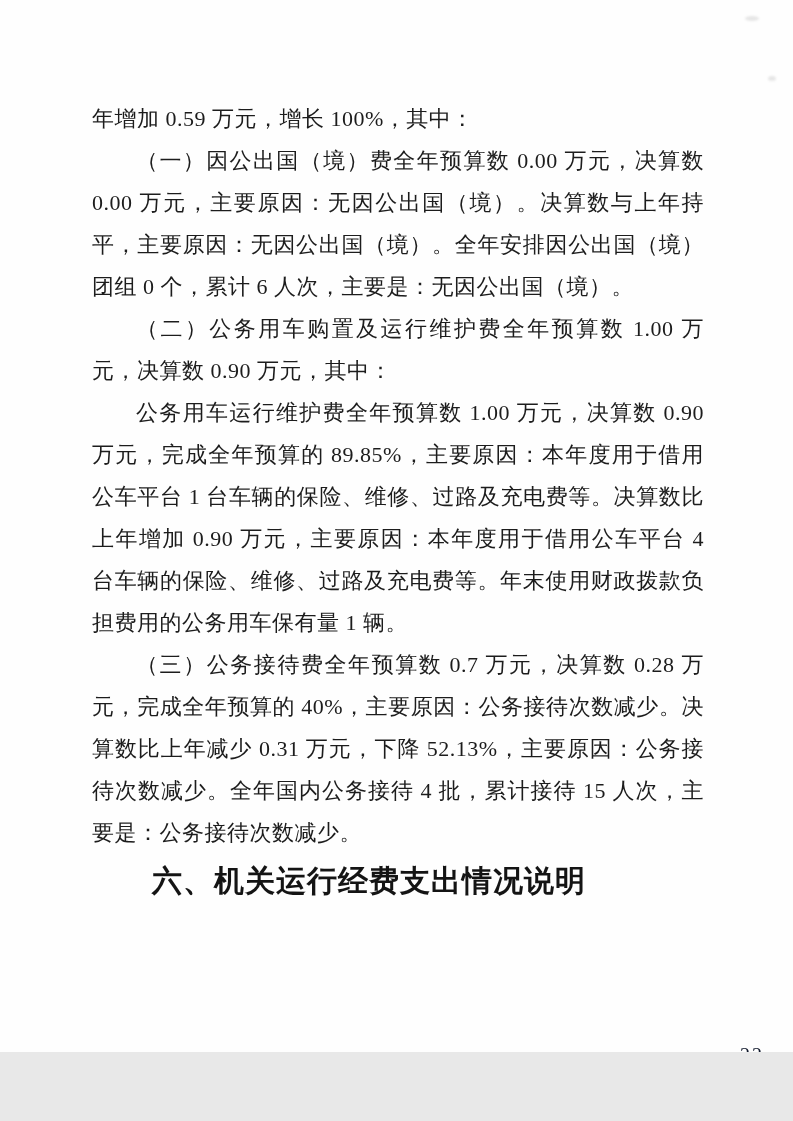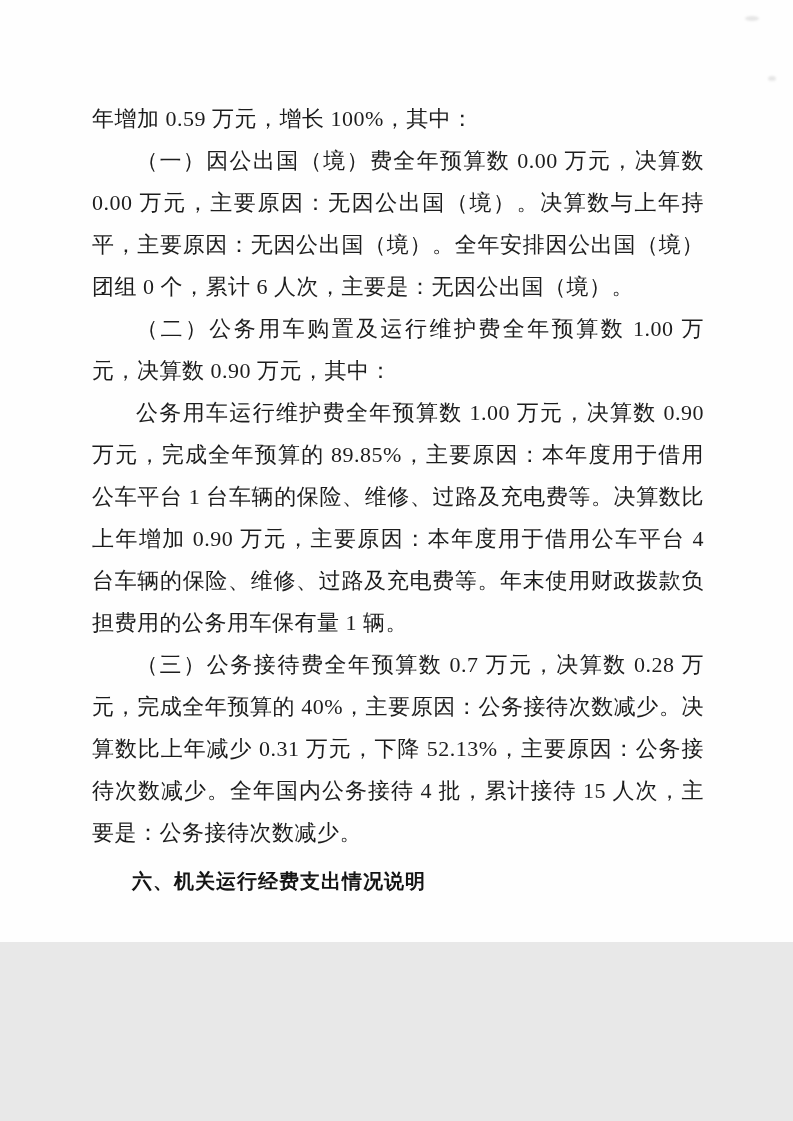--- a/index.html
+++ b/index.html
@@ -3,21 +3,21 @@
 <meta charset="utf-8">
 <style>
   html, body {
     margin: 0;
     padding: 0;
     background: #e8e8e8;
   }
   .page {
     position: relative;
     width: 793px;
-    height: 942px;
+    height: 1052px;
     background: #fefefe;
     overflow: hidden;
     font-family: "Liberation Serif", "DejaVu Serif", serif;
     color: #1c1c1c;
   }
   .content {
     position: absolute;
     left: 92px;
     top: 98px;
     width: 612px;
@@ -31,21 +31,21 @@
     letter-spacing: 0.5px;
     color: #1c1c1c;
   }
   .indent {
     text-indent: 2em;
   }
   .heading {
     margin: 6px 0 0 0;
     font-family: "Liberation Sans", "DejaVu Sans", sans-serif;
     font-weight: bold;
-    font-size: 20px;
+    font-size: 30px;
     line-height: 42px;
     text-indent: 2em;
     letter-spacing: 1px;
     color: #141414;
   }
   .page-number {
     position: absolute;
     left: 0;
     top: 1043px;
     width: 100%;

